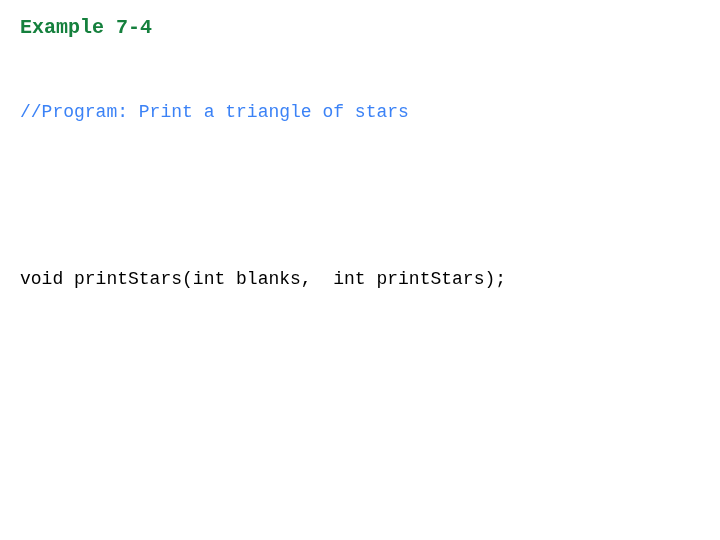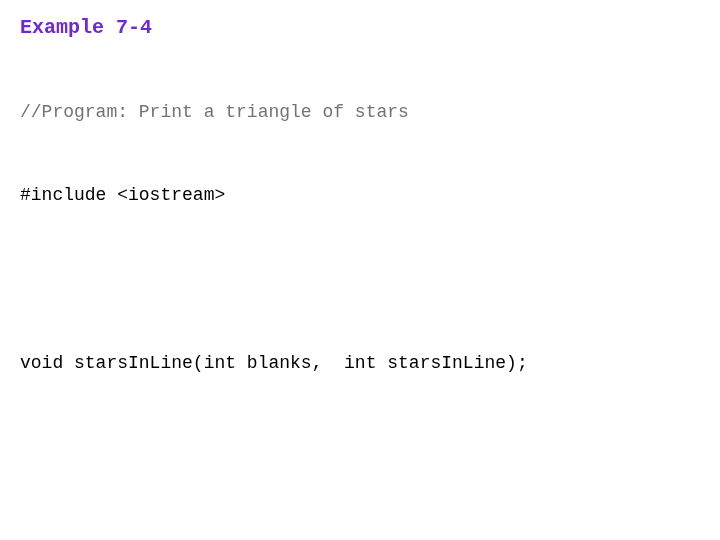--- a/index.html
+++ b/index.html
@@ -11,21 +11,21 @@
     body {
       background-color: #ffffff;
       font-family: 'Courier New', Courier, monospace;
       font-size: 18px;
       padding: 16px 20px;
       width: 720px;
       min-height: 540px;
     }
 
     .title {
-      color: #6d28d9;
+      color: #15803d;
       font-weight: bold;
       font-size: 20px;
       margin-bottom: 4px;
     }
 
     .code-block {
       color: #000000;
       line-height: 1.55;
       white-space: pre;
     }
@@ -33,24 +33,23 @@
     .blank-line {
       height: 1.55em;
     }
   </style>
 </head>
 <body>
 
 <div>
   <div class="title">Example 7-4</div>
   <div class="code-block">
-    <div><span style="color:#737373;">//Program: Print a triangle of stars</span></div>
-    <div>#include &lt;iostream&gt;</div>
+    <div><span style="color:#3b82f6;">//Program: Print a triangle of stars</span></div>
     <div class="blank-line"></div>
-    <div>void starsInLine(int blanks,  int starsInLine);</div>
+    <div>void printStars(int blanks,  int printStars);</div>
     <div class="blank-line"></div>
     
     
     
     
     
     
     
     
     

